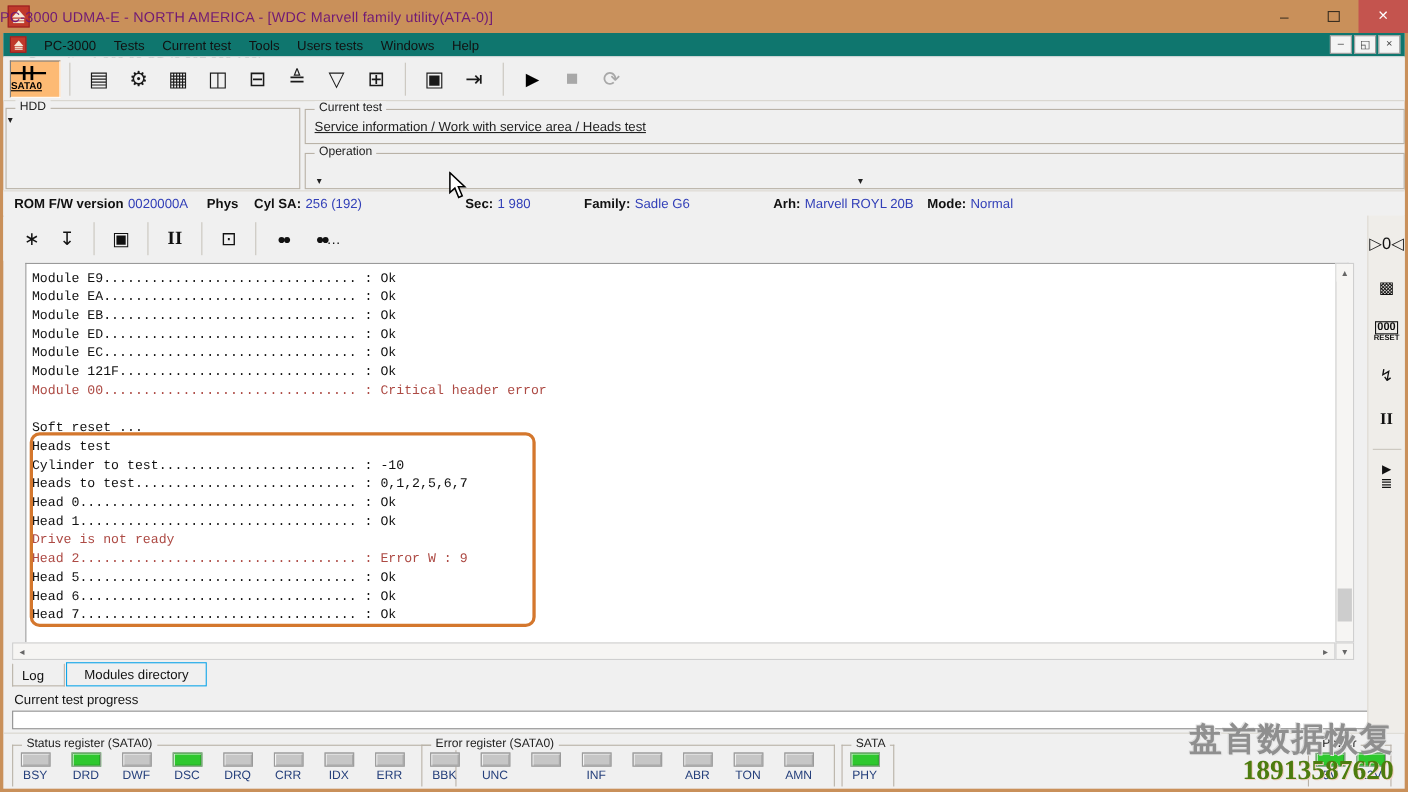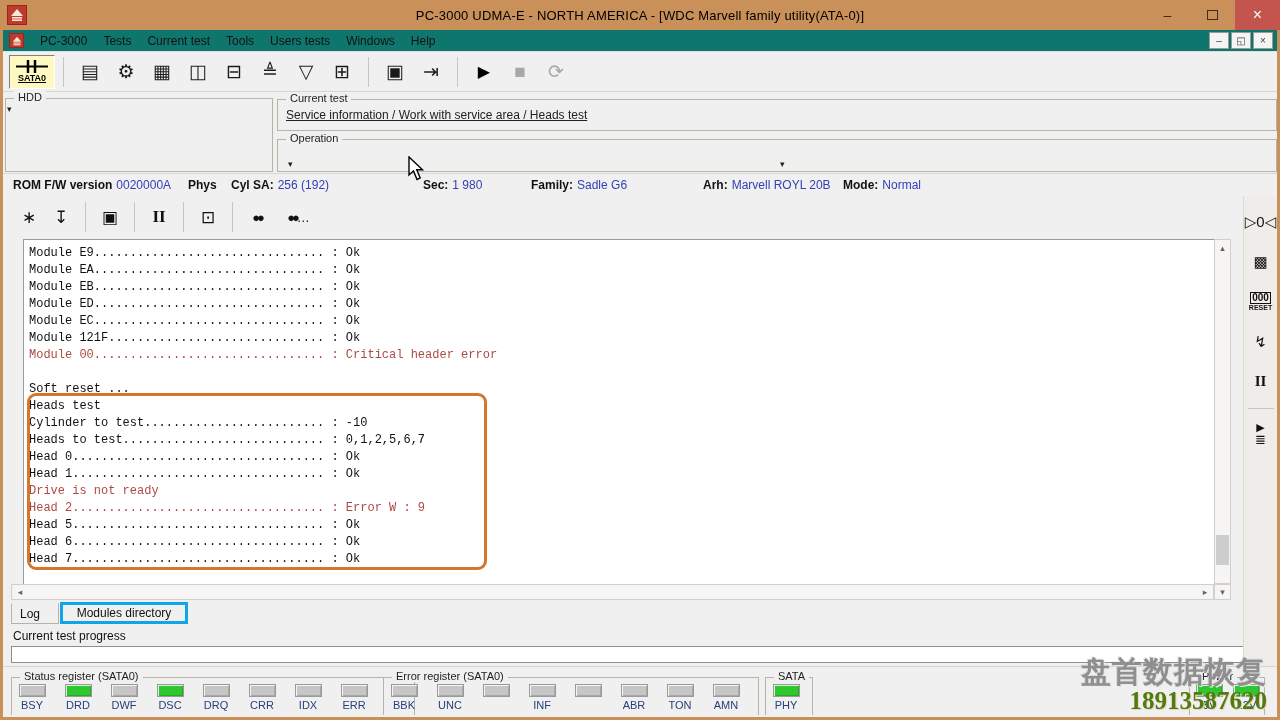--- a/index.html
+++ b/index.html
@@ -9,44 +9,44 @@
   .win { position:absolute; left:0; top:0; width:1280px; height:720px;
          background:#f0f0f0; border-left:3px solid var(--titlebar);
          border-right:3px solid var(--titlebar); border-bottom:3px solid var(--titlebar); }
 
   
   .titlebar { position:absolute; left:-3px; top:0; width:1280px; height:30px;
               background:var(--titlebar); display:flex; align-items:center; }
   .app-icon { width:20px; height:20px; margin-left:7px; background:#c0392b;
               border:1px solid #922; display:flex; align-items:center; justify-content:center; }
   .app-icon svg { display:block; }
-  .title-text { position:absolute; left:0; width:100%; text-align:center; font-size:13px;
-                color:#000000; letter-spacing:.2px; }
+  .title-text { position:absolute; left:0; width:100%; font-size:13px;
+                color:#701a75; letter-spacing:.2px; }
   .win-btns { margin-left:auto; display:flex; height:30px; align-items:stretch; z-index:2; }
   .win-btn { width:45px; display:flex; align-items:center; justify-content:center;
              font-size:14px; color:#3a2e20; }
   .win-btn.max span { display:block; width:11px; height:10px; border:1.5px solid #3a2e20; }
   .win-btn.close { background:#c4544e; color:#fff; font-size:16px; }
 
   
   .menubar { position:absolute; left:0; top:30px; width:1274px; height:22px; background:#0f766e;
              display:flex; align-items:center; border-bottom:1px solid #e0e0e0; }
   .menu-appicon { width:15px; height:15px; margin:0 8px 0 6px; background:#c0392b;
                   border:1px solid #922; display:flex; align-items:center; justify-content:center; }
   .menu-item { font-size:12px; color:#111; padding:2px 8px; }
   .mdi-btns { margin-left:auto; margin-right:4px; display:flex; gap:2px; }
   .mdi-btn { width:20px; height:17px; border:1px solid #9a9a9a; background:#f4f4f4;
              font-size:10px; color:#444; display:flex; align-items:center; justify-content:center; }
 
   
   .toolbar { position:absolute; left:0; top:52px; width:1274px; height:40px; background:#f0f0f0;
              border-bottom:1px solid #d8d4cc; display:flex; align-items:center; }
-  .sata-btn { width:46px; height:34px; margin-left:6px; background:#fef9c3;
+  .sata-btn { width:46px; height:34px; margin-left:6px; background:#fdba74;
               border:1px solid; border-color:#808080 #fff #fff #808080;
-              display:flex; flex-direction:column; align-items:center; justify-content:center;text-decoration:underline; }
+              display:flex; flex-direction:column; align-items:flex-start; justify-content:center;text-decoration:underline; }
   .sata-btn .lbl { font-size:9px; font-weight:bold; color:#000; }
   .tb-sep { width:1px; height:30px; background:#c9c5bd; margin:0 8px; }
   .tb-btn { width:36px; height:32px; display:flex; align-items:center; justify-content:center;
             font-size:19px; color:#1a1a1a; }
   .tb-btn.dis { color:#a8a8a8; }
   .tb-btn.play { color:#000; font-size:16px; }
 
   
   .group { position:absolute; border:1px solid #b9b2a7; }
   .glabel { position:absolute; top:-8px; left:8px; background:#f0f0f0; padding:0 4px;
@@ -100,21 +100,21 @@
             justify-content:center; font-size:9px; color:#666; }
   .vbtm { position:absolute; left:1211px; top:584px; width:17px; height:16px; background:#f6f5f3;
           border:1px solid #cfcfcf; display:flex; align-items:center; justify-content:center;
           font-size:9px; color:#666; }
 
   
   .tab-log { position:absolute; left:8px; top:603px; width:48px; height:21px; background:#f0f0f0;
              border:1px solid #b9b2a7; border-top:1px solid #f0f0f0; font-size:12px; color:#111;
              display:flex; align-items:center; padding-left:8px; }
   .tab-mod { position:absolute; left:57px; top:602px; width:128px; height:22px; background:#f0f0f0;
-             border:3px solid #0ea5e9; font-size:12px; color:#111;
+             border:1px solid #0ea5e9; font-size:12px; color:#111;
              display:flex; align-items:center; justify-content:center; }
   .prog-label { position:absolute; left:10px; top:629px; font-size:12px; color:#111; }
   .prog-bar { position:absolute; left:8px; top:646px; width:1264px; height:17px; background:#fff;
               border:1px solid #8e8e8e; }
 
   
   .bottom-sep { position:absolute; left:0; top:666px; width:1274px; height:1px; background:#d8d4cc; }
   .reg-group { position:absolute; top:677px; height:38px; border:1px solid #b9b2a7; border-bottom:none; }
   .led-row { display:flex; padding:6px 6px 0 6px; gap:18px; }
   .led-item { display:flex; flex-direction:column; align-items:center; width:28px; }

